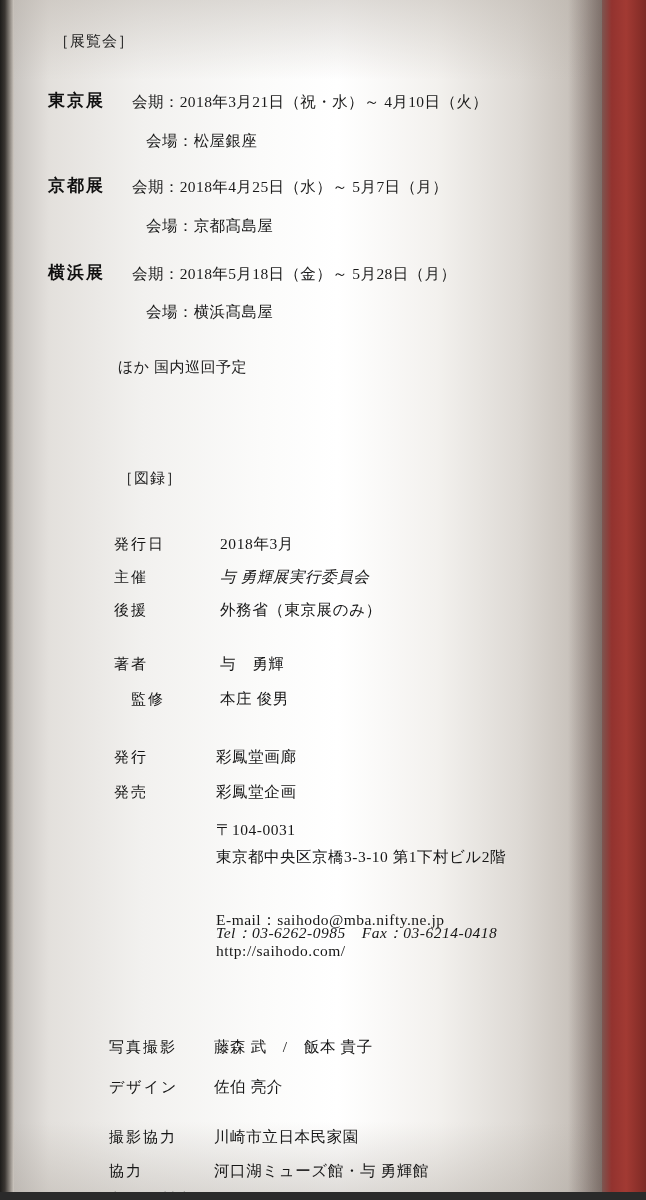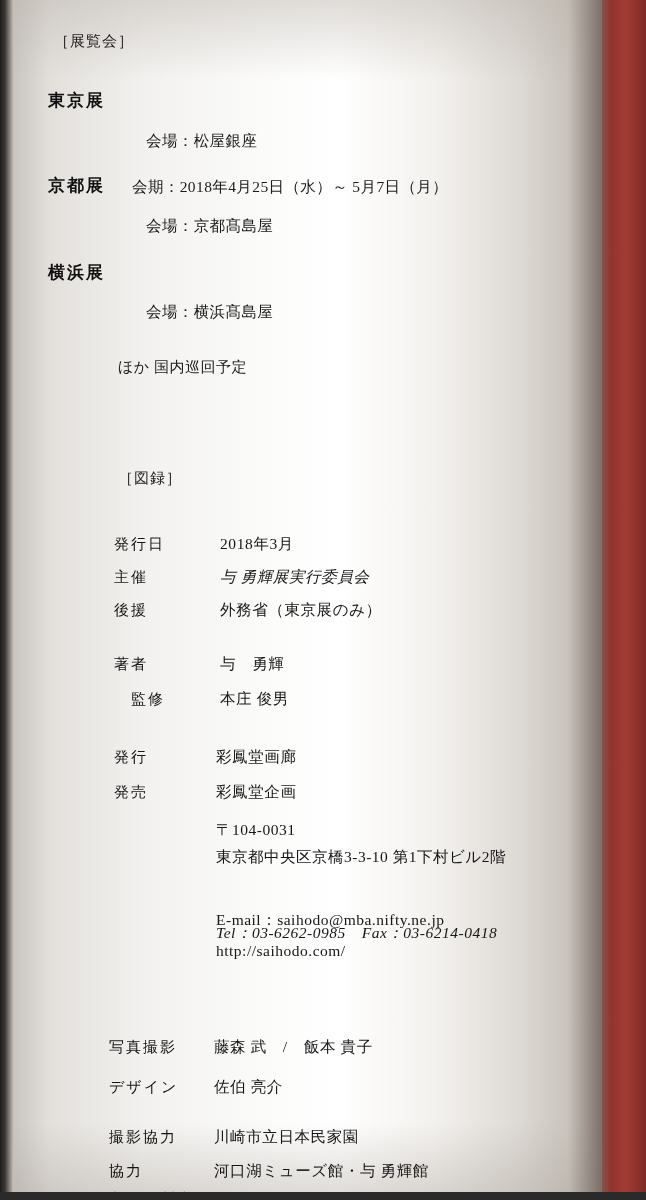--- a/index.html
+++ b/index.html
@@ -145,27 +145,29 @@
 
   <div class="page-surface"></div>
   <div class="page-vignette-top"></div>
   <div class="page-vignette-bottom"></div>
 
   <div class="content">
 
     <div class="section-label" style="left:40px; top:32px;">［展覧会］</div>
 
     <div class="ex-title" style="left:34px; top:89px;">東京展</div>
+    <div class="ex-line" style="left:118px; top:92px;"><span>会期：</span><span>2018年3月21日（祝・水）～ 4月10日（火）</span></div>
     <div class="ex-line" style="left:132px; top:131px;"><span>会場：</span><span>松屋銀座</span></div>
 
     <div class="ex-title" style="left:34px; top:174px;">京都展</div>
     <div class="ex-line" style="left:118px; top:177px;text-align:right;"><span>会期：</span><span>2018年4月25日（水）～ 5月7日（月）</span></div>
     <div class="ex-line" style="left:132px; top:216px;"><span>会場：</span><span>京都髙島屋</span></div>
 
     <div class="ex-title" style="left:34px; top:261px;">横浜展</div>
+    <div class="ex-line" style="left:118px; top:264px;"><span>会期：</span><span>2018年5月18日（金）～ 5月28日（月）</span></div>
     <div class="ex-line" style="left:132px; top:302px;"><span>会場：</span><span>横浜髙島屋</span></div>
 
     <div class="note" style="left:104px; top:358px;">ほか 国内巡回予定</div>
 
     <div class="section-label" style="left:104px; top:469px;">［図録］</div>
 
     <div class="cat-key" style="left:100px; top:535px;">発行日</div>
     <div class="cat-val" style="left:206px; top:534px;">2018年3月</div>
 
     <div class="cat-key" style="left:100px; top:568px;">主催</div>

